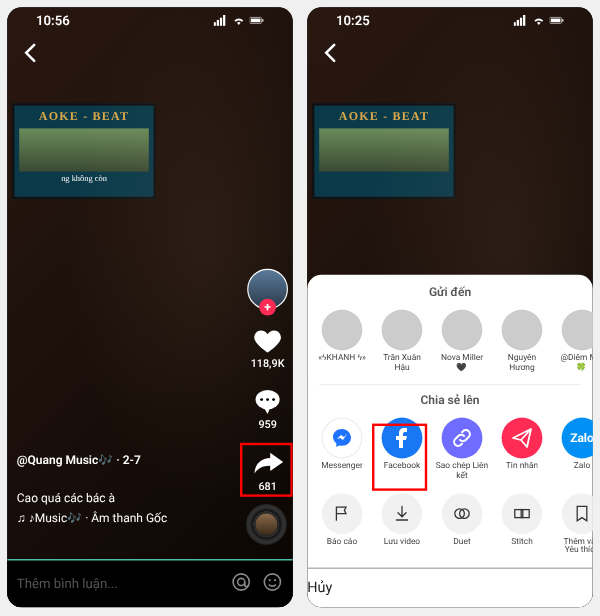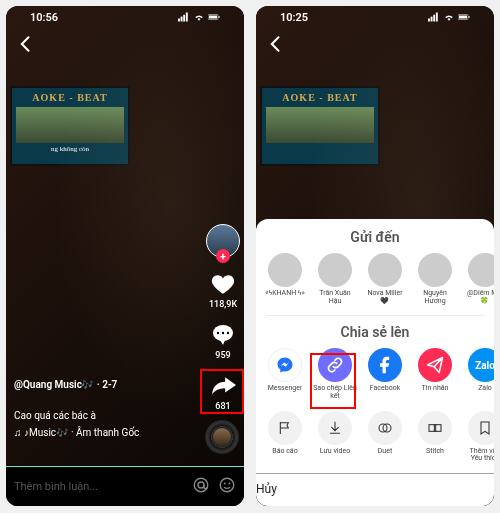--- a/index.html
+++ b/index.html
@@ -30,21 +30,21 @@
   .disc .disc-face { width:18px; height:18px; border-radius:50%; background: linear-gradient(#8a6a4a,#3a2a1a); position:absolute; top:50%; left:50%; transform:translate(-50%,-50%);}
   .caption { position: absolute; left: 8px; bottom: 66px; right: 50px; font-size: 10px; line-height: 1.5; }
   .caption .user { font-weight: 600; }
   .caption .desc { margin-top: 16px; }
   .caption .sound { margin-top: 2px; white-space:nowrap; overflow:hidden; }
   .bottom-bar { position: absolute; bottom: 0; left: 0; right: 0; height: 40px; background: #000; display: flex; align-items: center; padding: 0 8px; gap: 8px; border-top:1px solid #5eead4; }
   .comment-input { flex: 1; color: #555; font-size: 11px; }
   .red-box { position: absolute; border: 2.5px solid #ff0000; pointer-events: none; }
   
   .share-sheet { position: absolute; left:0; right:0; bottom:0; background:#fff; color:#222; border-radius: 12px 12px 0 0; padding: 10px 0 6px; }
-  .share-title { text-align:center; font-size: 14px; font-weight:600; color:#555; margin-bottom:8px; }
+  .share-title { text-align:center; font-size: 10px; font-weight:600; color:#555; margin-bottom:8px; }
   .share-row { display:flex; padding: 0 6px 10px; gap:4px; }
   .share-item { flex:0 0 46px; display:flex; flex-direction:column; align-items:center; gap:3px; }
   .share-item .av, .share-item .ic { width:34px; height:34px; border-radius:50%; display:flex; align-items:center; justify-content:center; }
   .share-item .av { background:#ccc; }
   .share-item .lbl { font-size: 7px; color:#444; text-align:center; line-height:1.1; white-space:normal; max-width:44px; overflow:hidden; }
   .share-row.apps .ic svg { width:20px; height:20px; }
   .share-row.actions .ic { background:#f1f1f1; }
   .share-row.actions .ic svg { width:16px; height:16px; }
   .divider { height:1px; background:#eee; margin: 0 10px 8px; }
   .cancel { text-align:left; font-size:12px; padding:8px 0 4px; border-top:1px solid #a3a3a3; }
@@ -214,34 +214,34 @@
       <div class="share-item">
           <div class="ic" style="background:#fff;border:1px solid #eee">
             <svg viewBox="0 0 24 24">
               <path d="M12 3c-5 0-9 3.5-9 8 0 2.5 1.3 4.7 3.3 6.2V21l3-1.6c.9.2 1.8.3 2.7.3 5 0 9-3.5 9-8s-4-8.7-9-8.7z" fill="#1e74ff"></path>
               <path d="M7 13l4-4 3 2 3-3-4 6-3-2z" fill="#fff"></path>
             </svg>
           </div>
           <div class="lbl">Messenger</div>
         </div>
       <div class="share-item">
+          <div class="ic" style="background:#1877f2">
+            <svg viewBox="0 0 24 24">
+              <path d="M13 22v-8h3l1-4h-4V8c0-1 .5-2 2-2h2V2h-3c-3 0-5 2-5 5v3H6v4h3v8h4z" fill="#fff"></path>
+            </svg>
+          </div>
+          <div class="lbl">Facebook</div>
+        </div>
+      <div class="share-item">
           <div class="ic" style="background:#6f6cff">
             <svg viewBox="0 0 24 24">
               <path d="M10 14a4 4 0 0 0 5.7 0l3-3a4 4 0 0 0-5.7-5.7l-1 1M14 10a4 4 0 0 0-5.7 0l-3 3a4 4 0 0 0 5.7 5.7l1-1" stroke="#fff" stroke-width="2" fill="none" stroke-linecap="round"></path>
             </svg>
           </div>
           <div class="lbl">Sao chép Liên kết</div>
-        </div>
-      <div class="share-item">
-          <div class="ic" style="background:#1877f2">
-            <svg viewBox="0 0 24 24">
-              <path d="M13 22v-8h3l1-4h-4V8c0-1 .5-2 2-2h2V2h-3c-3 0-5 2-5 5v3H6v4h3v8h4z" fill="#fff"></path>
-            </svg>
-          </div>
-          <div class="lbl">Facebook</div>
         </div>
       <div class="share-item">
           <div class="ic" style="background:#fe2c55">
             <svg viewBox="0 0 24 24">
               <path d="M3 12 L21 3 L17 21 L11 14 Z M11 14 L21 3" stroke="#fff" stroke-width="1.8" fill="none" stroke-linejoin="round"></path>
             </svg>
           </div>
           <div class="lbl">Tin nhắn</div>
         </div>
       <div class="share-item">

